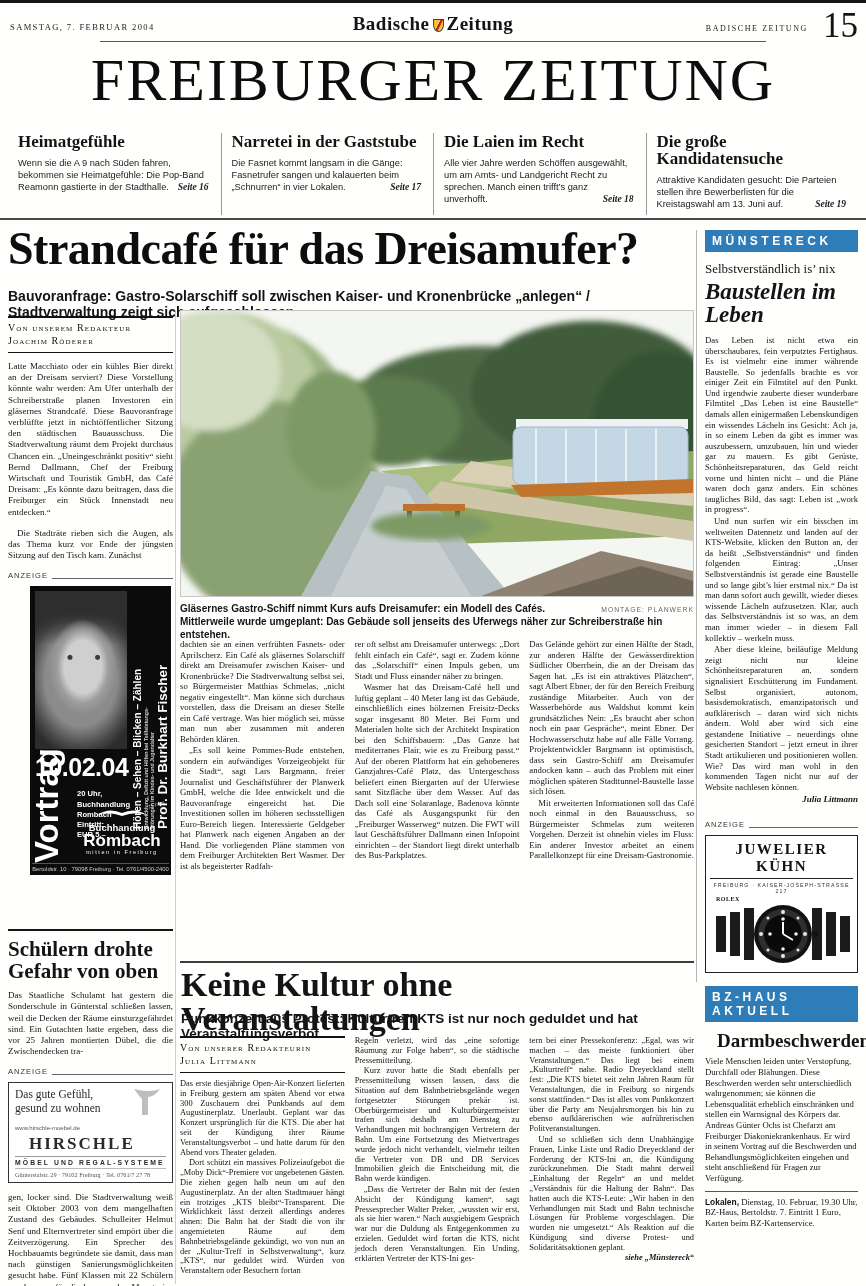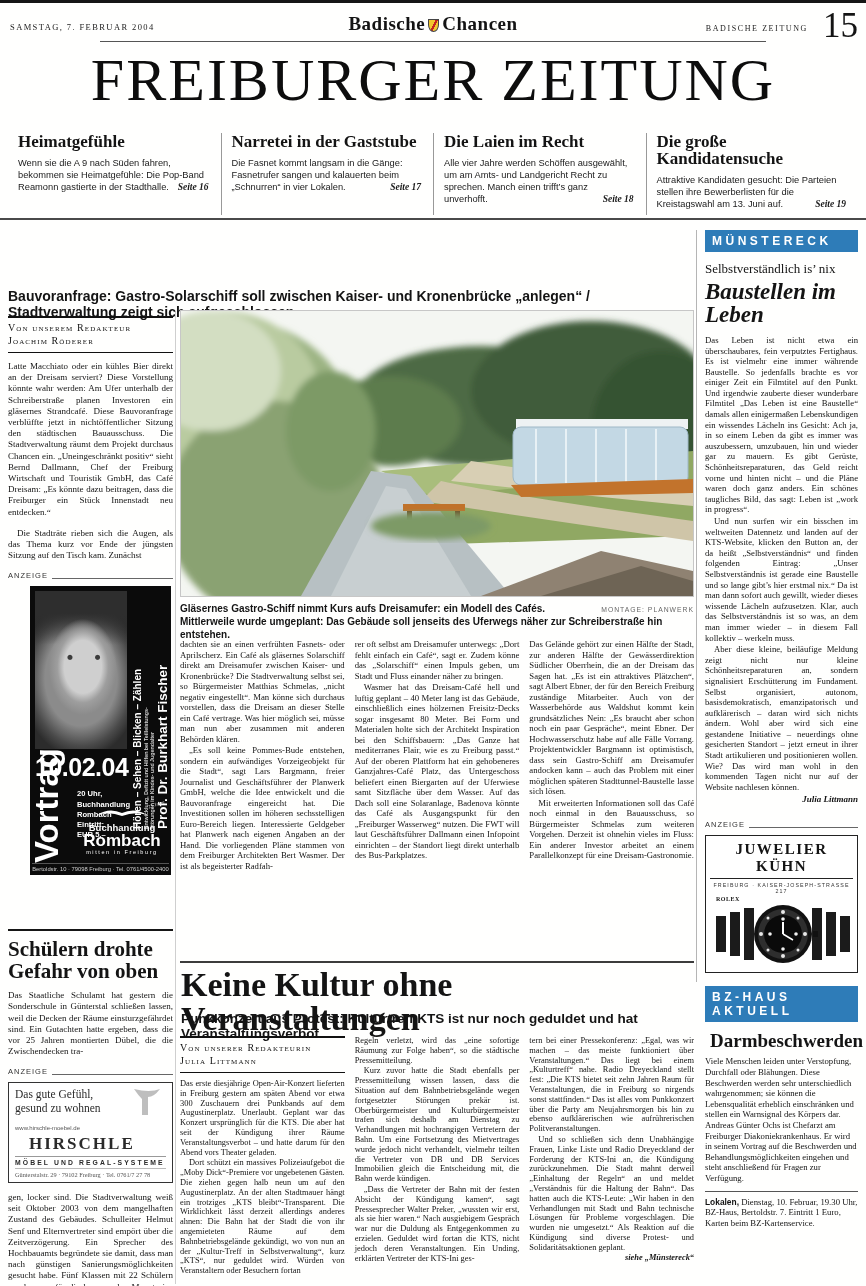--- a/index.html
+++ b/index.html
@@ -67,21 +67,21 @@
              font-size:7.5px; letter-spacing:1px; color:#333; }
   .anzeige .rule { flex:1; border-bottom:1px solid #666; margin:0 0 1px 4px; }
 
   
   .kuehn { border:1.5px solid #222; background:#fff; padding:5px 4px 2px 4px; text-align:center; }
   .kuehn .kname { font-size:15px; letter-spacing:1.5px; font-weight:600; border-bottom:1px solid #222; padding-bottom:3px; }
   .kuehn .kaddr { font-family:"Liberation Sans", sans-serif; font-size:5.3px; letter-spacing:1.1px; color:#333; margin:3px 0 1px 0; }
   .kuehn .rolex { display:block; text-align:left; font-size:6px; letter-spacing:.5px; font-weight:bold; margin:2px 0 0 6px; }
 
   
-  .bz-headline { font-size:19px; font-weight:bold; margin:8px 0 4px 5px; }
+  .bz-headline { font-size:19px; font-weight:bold; margin:8px 0 4px 12px; }
   .bz-info { font-size:8.7px; line-height:10.6px; border-top:1px solid #555; margin-top:7px; padding-top:5px; text-align:left; }
   .bz-info b { font-family:"Liberation Sans", sans-serif; font-size:8.4px; }
 
   
   .vrule-left { position:absolute; left:175px; top:312px; width:1px; height:972px; background:#cfcfcf; }
   .bl-rule { border-top:2px solid #161616; }
   .kts-rule { position:absolute; left:180px; top:961px; width:514px; height:2px; background:#3c3c3c; }
 
   
   .bl-col { position:absolute; left:8px; top:929px; width:165px; }
@@ -136,21 +136,21 @@
   .rombach .rr-addr { position:absolute; left:2px; right:2px; bottom:3px; text-align:center; font-size:5.8px; color:#cecece;
                       font-family:"Liberation Sans", sans-serif; border-top:1px solid #555; padding-top:2px; }
 </style>
 </head>
 <body>
 
 <div class="page">
 
   <div class="top-rule"></div>
   <div class="date-line">SAMSTAG, 7. FEBRUAR 2004</div>
-  <div class="brand-center"><span>Badische</span><span class="crest"></span><span>Chancen</span></div>
+  <div class="brand-center"><span>Badische</span><span class="crest"></span><span>Zeitung</span></div>
   <div class="brand-right">BADISCHE ZEITUNG</div>
   <div class="page-num">15</div>
   <div class="header-line"></div>
   <div class="masthead">FREIBURGER ZEITUNG</div>
 
   <div class="teasers">
     <div class="teaser">
       <h3>Heimatgefühle</h3>
       <p><span>Wenn sie die A 9 nach Süden fahren, bekommen sie Heimatgefühle: Die Pop-Band Reamonn gastierte in der Stadthalle.</span> <span class="page-ref">Seite 16</span></p>
     </div>
@@ -162,20 +162,21 @@
       <h3>Die Laien im Recht</h3>
       <p><span>Alle vier Jahre werden Schöffen ausgewählt, um am Amts- und Landgericht Recht zu sprechen. Manch einen trifft’s ganz unverhofft.</span> <span class="page-ref">Seite 18</span></p>
     </div>
     <div class="teaser">
       <h3>Die große Kandidatensuche</h3>
       <p><span>Attraktive Kandidaten gesucht: Die Parteien stellen ihre Bewerberlisten für die Kreistagswahl am 13. Juni auf.</span> <span class="page-ref">Seite 19</span></p>
     </div>
   </div>
   <div class="teaser-rule"></div>
 
+  <h1 class="main-headline">Strandcafé für das Dreisamufer?</h1>
   <div class="main-subhead">Bauvoranfrage: Gastro-Solarschiff soll zwischen Kaiser- und Kronenbrücke „anlegen“ / Stadtverwaltung zeigt sich aufgeschlossen</div>
 
   <div class="lead-col">
     <div class="byline">
       <div>Von unserem Redakteur</div>
       <div>Joachim Röderer</div>
     </div>
     <p class="bt">Latte Macchiato oder ein kühles Bier direkt an der Dreisam serviert? Diese Vorstellung könnte wahr werden: Am Ufer unterhalb der Schreiberstraße planen Investoren ein gläsernes Strandcafé. Diese Bauvoranfrage verblüffte jetzt in nichtöffentlicher Sitzung den städtischen Bauausschuss. Die Stadtverwaltung räumt dem Projekt durchaus Chancen ein. „Uneingeschränkt positiv“ sieht Bernd Dallmann, Chef der Freiburg Wirtschaft und Touristik GmbH, das Café Dreisam: „Es könnte dazu beitragen, dass die Freiburger ein Stück Innenstadt neu entdecken.“</p>
     <p class="bt ind gap-p">Die Stadträte rieben sich die Augen, als das Thema kurz vor Ende der jüngsten Sitzung auf den Tisch kam. Zunächst</p>
     <div class="anzeige">

